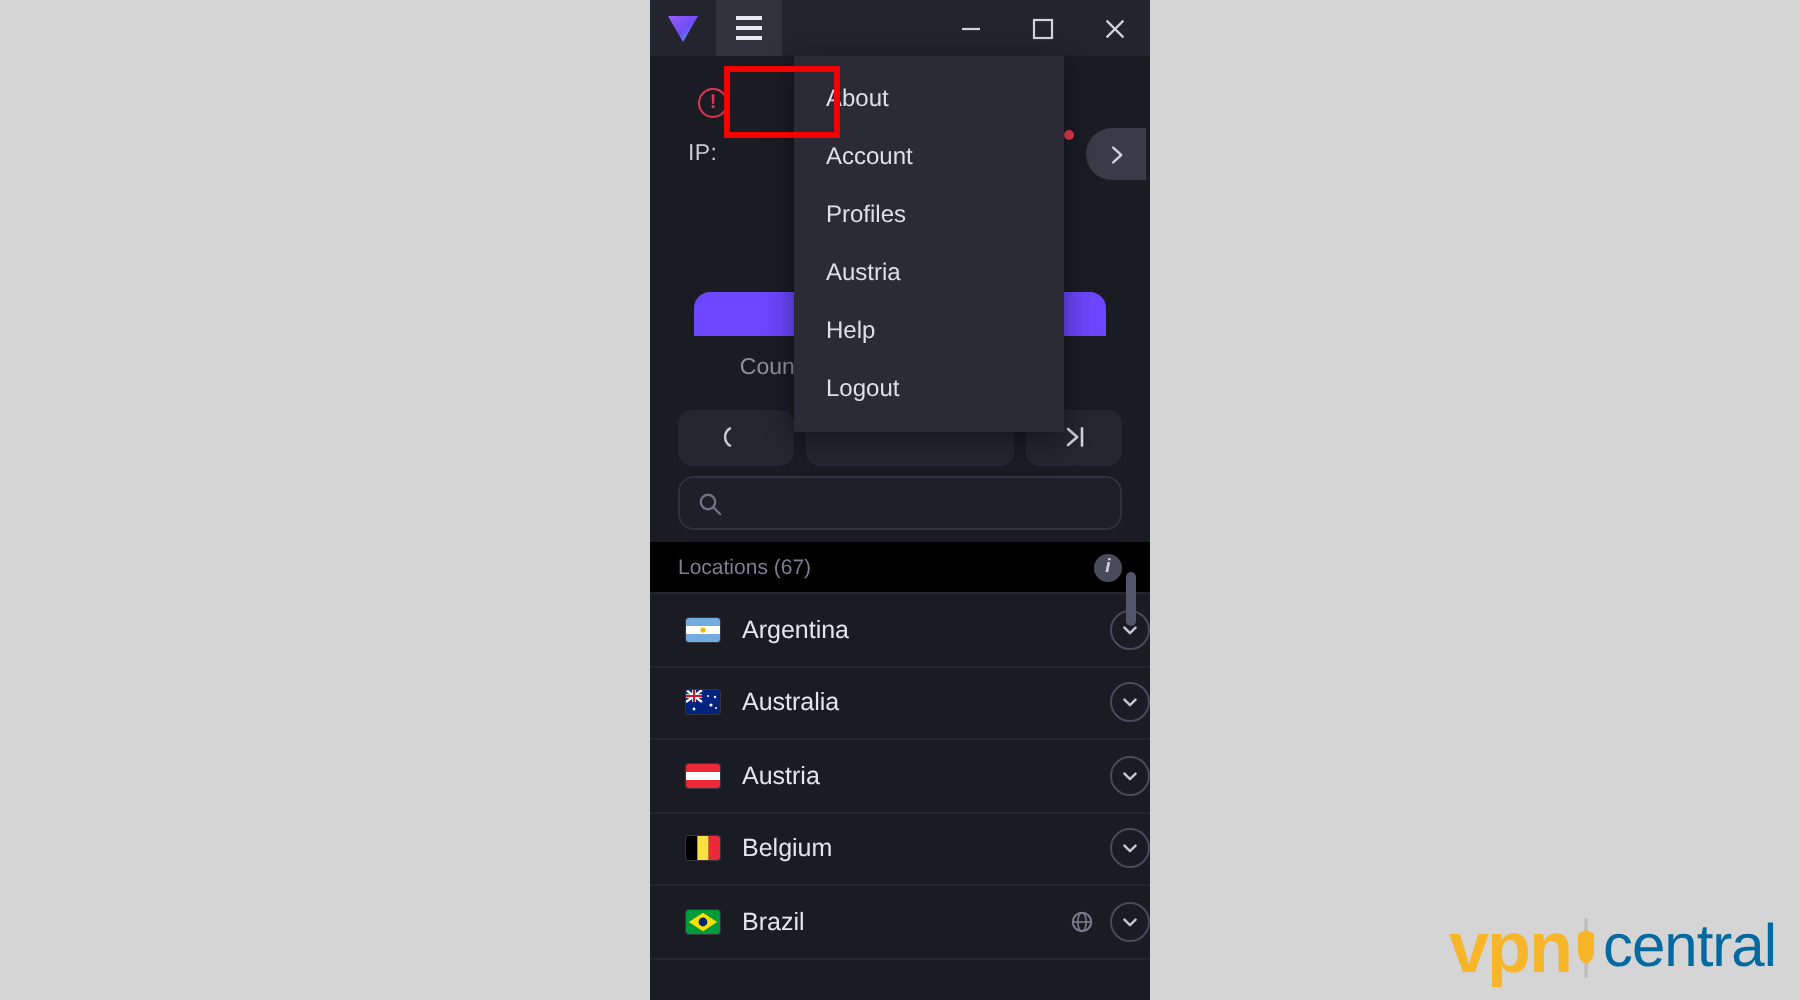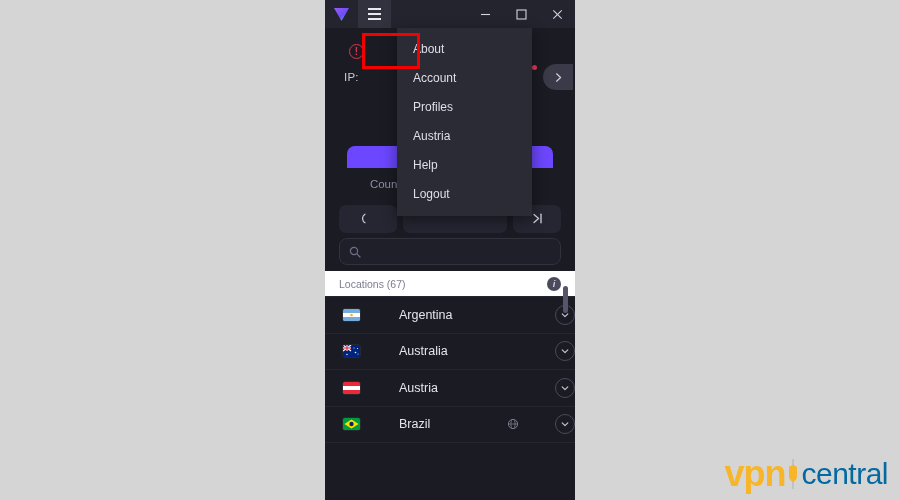--- a/index.html
+++ b/index.html
@@ -130,21 +130,21 @@
   #search-input {
     flex: 1; background: transparent; border: none; outline: none;
     color: #cfcfdd; font-size: 11.5px;
     font-family: "Liberation Sans", sans-serif;
   }
   #search-input::placeholder { color: #5d5d70; }
 
   
   #locations-header {
     height: 26px; display: flex; align-items: center;
-    padding: 0 14px; background: #ffffff;
+    padding: 0 14px; background: #000000;
     border-bottom: 1px solid #262633;
   }
   #locations-title { color: #7d7d91; font-size: 10.5px; }
   #locations-info-icon {
     margin-left: auto;
     width: 14px; height: 14px; border-radius: 50%;
     background: #4a4a5c; color: #cfcfdd;
     font-size: 9.5px; font-style: italic; font-weight: bold;
     display: flex; align-items: center; justify-content: center;
     cursor: pointer;
@@ -154,21 +154,20 @@
   #country-list {
     background: #1b1b24;
     position: relative;
   }
   .country-row {
     height: 36.5px;
     display: flex; align-items: center;
     padding: 0 0 0 18px;
     border-bottom: 1px solid #262633;
     cursor: pointer;
-    gap: 28px;
   }
   .flag {
     width: 17px; height: 12px; border-radius: 1.5px;
     overflow: hidden; flex-shrink: 0;
     box-shadow: 0 0 0 .5px rgba(255,255,255,.12);
   }
   .flag svg { display: block; }
   .country-name {
     margin-left: 11px;
     color: #e4e4ee; font-size: 12.5px;
@@ -390,20 +389,35 @@
         </svg>
       </span>
       <span class="country-name">Austria</span>
       <span class="chevron-btn push-right">
         <svg width="10" height="10" viewBox="0 0 10 10">
           <polyline points="2.2,3.8 5,6.6 7.8,3.8" fill="none" stroke="#c5c5d4" stroke-width="1.2" stroke-linecap="round" stroke-linejoin="round"></polyline>
         </svg>
       </span>
     </div>
 
+    <div class="country-row">
+      <span class="flag">
+        <svg width="17" height="12" viewBox="0 0 17 12">
+          <rect width="5.67" height="12" fill="#000000"></rect>
+          <rect x="5.67" width="5.66" height="12" fill="#fae042"></rect>
+          <rect x="11.33" width="5.67" height="12" fill="#ed2939"></rect>
+        </svg>
+      </span>
+      <span class="country-name">Belgium</span>
+      <span class="chevron-btn push-right">
+        <svg width="10" height="10" viewBox="0 0 10 10">
+          <polyline points="2.2,3.8 5,6.6 7.8,3.8" fill="none" stroke="#c5c5d4" stroke-width="1.2" stroke-linecap="round" stroke-linejoin="round"></polyline>
+        </svg>
+      </span>
+    </div>
 
     <div class="country-row">
       <span class="flag">
         <svg width="17" height="12" viewBox="0 0 17 12">
           <rect width="17" height="12" fill="#009c3b"></rect>
           <polygon points="8.5,1.4 15.6,6 8.5,10.6 1.4,6" fill="#ffdf00"></polygon>
           <circle cx="8.5" cy="6" r="2.2" fill="#002776"></circle>
         </svg>
       </span>
       <span class="country-name">Brazil</span>

